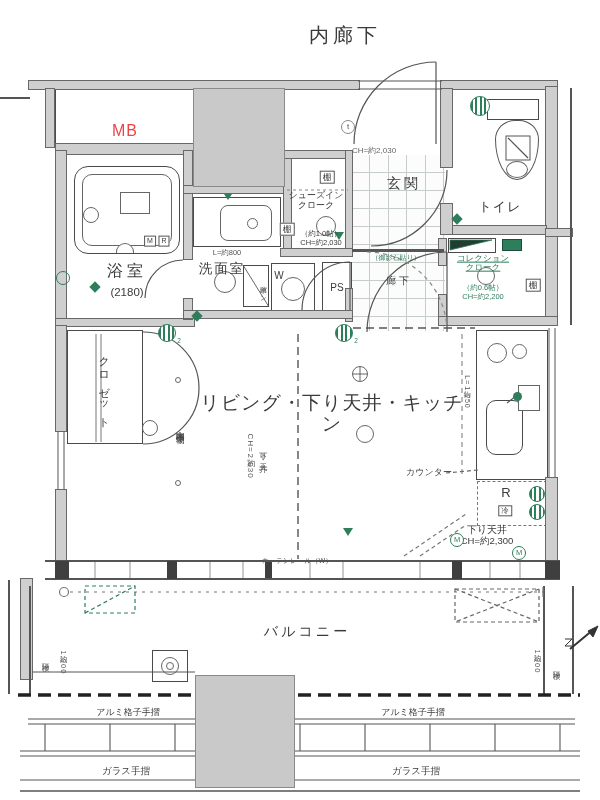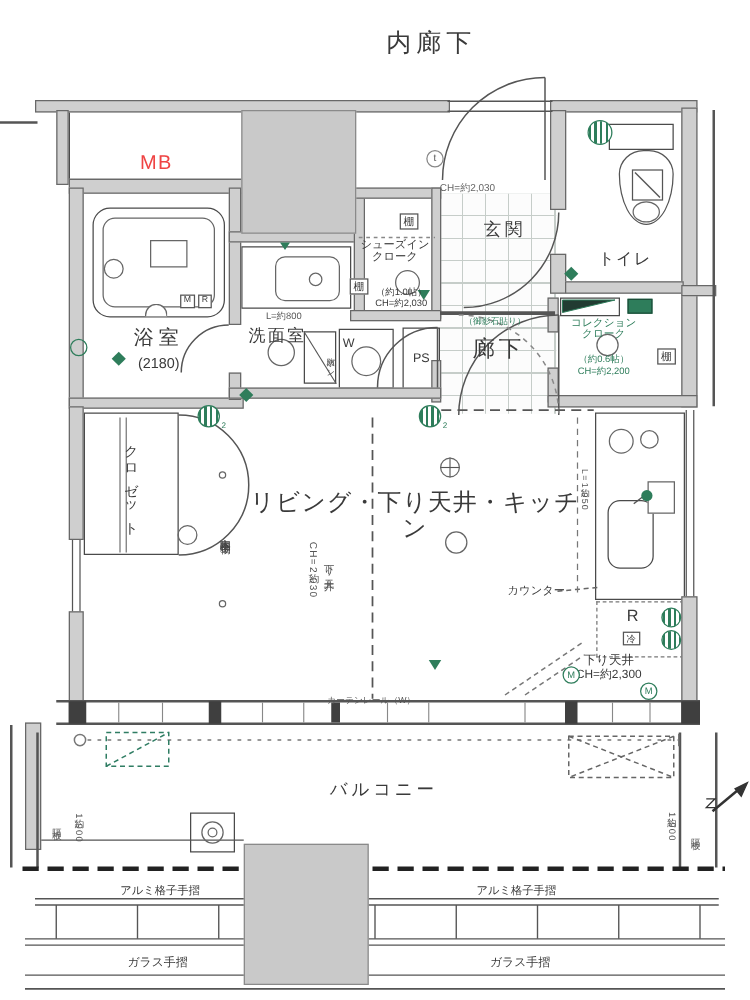--- a/index.html
+++ b/index.html
@@ -260,22 +260,22 @@
     <div class="lab box" style="left: 287px; top: 229px; font-size: 8.5px; color: rgb(58, 58, 58);">棚</div>
     <div class="lab" style="left: 227px; top: 253px; font-size: 7.5px; color: rgb(85, 85, 85);">L=約800</div>
     <div class="lab" style="left: 222px; top: 269px; font-size: 13.5px; letter-spacing: 2px; color: rgb(58, 58, 58); text-align: center;">洗面室</div>
     <div class="lab" style="left: 127px; top: 271px; font-size: 16px; letter-spacing: 4px; color: rgb(58, 58, 58);">浴室</div>
     <div class="lab" style="left: 127px; top: 292px; font-size: 11.5px; color: rgb(58, 58, 58);">(2180)</div>
     <div class="lab box" style="left: 150px; top: 241px; font-size: 7px; color: rgb(58, 58, 58);">M</div>
     <div class="lab box" style="left: 164px; top: 241px; font-size: 7px; color: rgb(58, 58, 58);">R</div>
     <div class="lab" style="left: 279px; top: 275px; font-size: 10px; color: rgb(58, 58, 58);">W</div>
     <div class="lab v" style="left: 264px; top: 290px; font-size: 6.5px; color: rgb(85, 85, 85);">防水パン</div>
     <div class="lab" style="left: 337px; top: 287px; font-size: 10px; color: rgb(58, 58, 58); text-align: center;">PS</div>
-    <div class="lab" style="left: 399px; top: 280px; font-size: 18px; letter-spacing: 3px; color: rgb(58, 58, 58);">廊下</div>
-    <div class="lab" style="left: 483px; top: 263px; font-size: 8.5px; color: rgb(46, 125, 91);">コレクション
+    <div class="lab" style="left: 399px; top: 280px; font-size: 10px; letter-spacing: 3px; color: rgb(58, 58, 58);">廊下</div>
+    <div class="lab" style="left: 483px; top: 263px; font-size: 8.5px; color: rgb(46, 125, 91); text-decoration: underline;">コレクション
 クローク</div>
     <div class="lab" style="left: 483px; top: 288px; font-size: 7.5px; color: rgb(46, 125, 91);">（約0.6帖）</div>
     <div class="lab" style="left: 483px; top: 297px; font-size: 7.5px; color: rgb(46, 125, 91);">CH=約2,200</div>
     <div class="lab box" style="left: 533px; top: 285px; font-size: 8.5px; color: rgb(58, 58, 58);">棚</div>
     <div class="lab" style="left: 332px; top: 414px; font-size: 19px; letter-spacing: 1px; color: rgb(58, 58, 58);">リビング・下り天井・キッチン</div>
     <div class="lab v" style="left: 250px; top: 456px; font-size: 8px; color: rgb(85, 85, 85);">CH=約2,030</div>
     <div class="lab v" style="left: 263px; top: 452px; font-size: 8.5px; color: rgb(85, 85, 85);">下り天井</div>
     <div class="lab v" style="left: 180px; top: 427px; font-size: 8.5px; color: rgb(68, 68, 68);">室内物干金物</div>
     <div class="lab v" style="left: 104px; top: 387px; font-size: 11px; letter-spacing: 3px; color: rgb(58, 58, 58);">クロゼット</div>
     <div class="lab" style="left: 429px; top: 473px; font-size: 9px; color: rgb(58, 58, 58);">カウンター</div>

